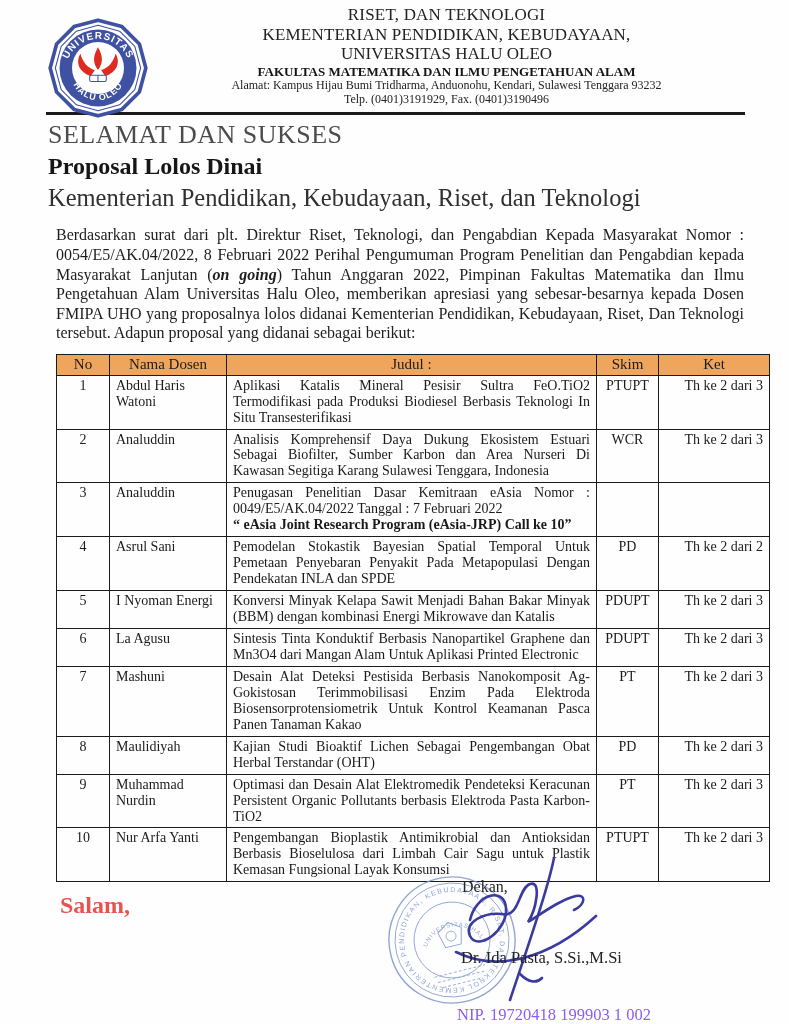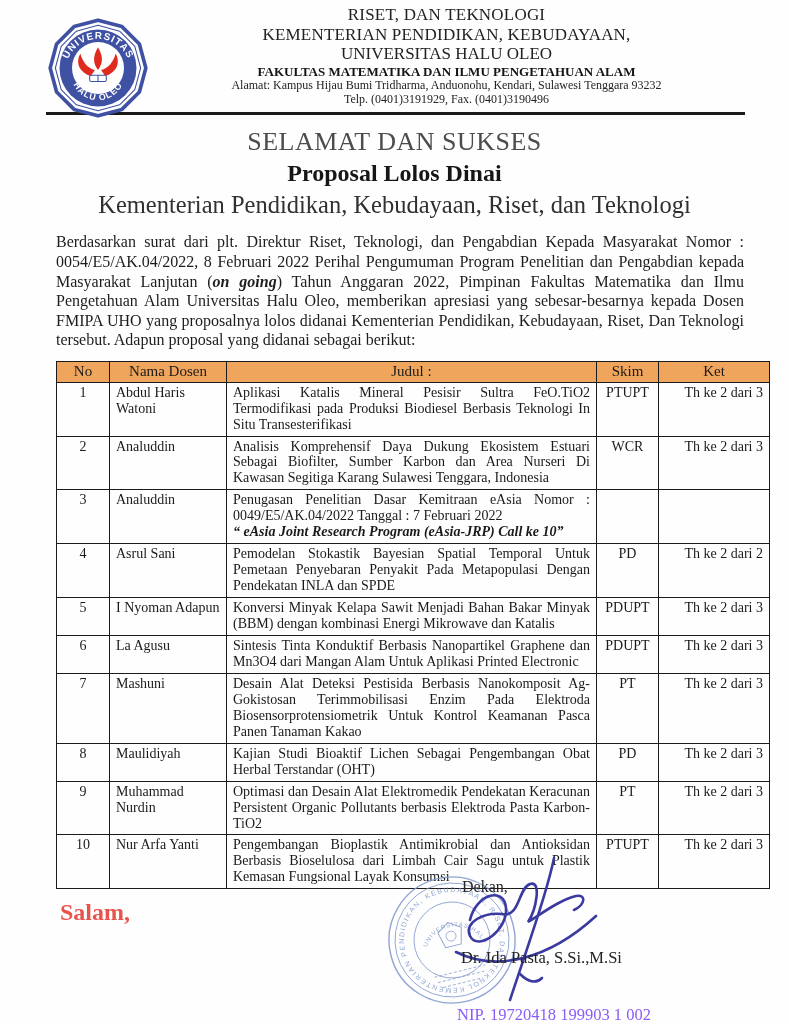--- a/index.html
+++ b/index.html
@@ -12,21 +12,21 @@
   
   .letterhead{position:relative; padding-top:5px;}
   .logo{position:absolute; left:46px; top:16px; width:104px; height:104px;}
   .lh-text{margin-left:104px; text-align:center; line-height:1.16;}
   .lh-ministry{font-size:17px; letter-spacing:.2px; color:#222;}
   .lh-univ{font-size:17px; color:#222;}
   .lh-fak{font-size:13px; font-weight:bold; color:#141414;}
   .lh-addr,.lh-tel{font-size:12px; color:#232323;}
   .lh-rule{margin:5px 44px 0 46px; border-top:3px solid #1b1b1b;}
   
-  .titles{text-align:center; margin-top:12px; line-height:1.12;}
+  .titles{margin-top:5px; line-height:1.12;padding-left:48px;}
   .t1{font-size:26px; color:#4c4c4c; letter-spacing:.5px;}
   .t2{font-size:24px; font-weight:bold; color:#161616; margin-top:4px;}
   .t3{font-size:24.5px; color:#303030; margin-top:4px;}
   
   .intro{
     margin:14px 45px 0 56px; font-size:16px; line-height:1.22;
     text-align:justify; color:#1d1d1d;
   }
   .intro .em{font-weight:bold; font-style:italic;}
   
@@ -42,21 +42,21 @@
   }
   table.props td{
     border:1.3px solid #1b1b1b; vertical-align:top;
     padding:2px 6px 3px;
   }
   .c-no{width:48px; text-align:center;}
   .c-nama{width:112px;}
   .c-judul{width:365px; text-align:justify;}
   .c-skim{width:57px; text-align:center;}
   .c-ket{width:106px; text-align:right;}
-  .judul-em{display:block; font-weight:bold; font-style:italic; text-align:left;}
+  .judul-em{display:block; font-weight:bold; text-align:left;}
   
   .closing{margin:8px 0 0 60px; color:var(--accent-red,#e8534e); font-weight:bold; line-height:1.25;}
   .salam{font-size:24px;}
   .slogan{font-size:25px;}
   
   .stamp{position:absolute; left:366px; top:860px; opacity:.85;}
   .signature{position:absolute; left:424px; top:854px;}
   .dekan{position:absolute; left:462px; top:878px; font-size:16px; color:#262626;}
   .sig-name{position:absolute; left:461px; top:948px; font-size:16.5px; color:#232323;}
   .sig-nip{position:absolute; left:457px; top:968px; font-size:16.5px; color:#8b5cf6;margin-top:37px;}
@@ -146,21 +146,21 @@
     <tr>
       <td class="c-no">4</td>
       <td class="c-nama">Asrul Sani</td>
       <td class="c-judul"><span>Pemodelan Stokastik Bayesian Spatial Temporal Untuk Pemetaan Penyebaran Penyakit Pada Metapopulasi Dengan Pendekatan INLA  dan SPDE</span></td>
       <td class="c-skim">PD</td>
       <td class="c-ket">Th ke 2 dari 2</td>
     </tr>
 
     <tr>
       <td class="c-no">5</td>
-      <td class="c-nama">I Nyoman Adapun</td>
+      <td class="c-nama">I Nyoman Energi</td>
       <td class="c-judul"><span>Konversi Minyak Kelapa Sawit Menjadi Bahan Bakar Minyak (BBM) dengan kombinasi Energi Mikrowave dan Katalis</span></td>
       <td class="c-skim">PDUPT</td>
       <td class="c-ket">Th ke 2 dari 3</td>
     </tr>
 
     <tr>
       <td class="c-no">6</td>
       <td class="c-nama">La Agusu</td>
       <td class="c-judul"><span>Sintesis Tinta Konduktif Berbasis Nanopartikel Graphene dan Mn3O4 dari Mangan Alam Untuk Aplikasi Printed Electronic</span></td>
       <td class="c-skim">PDUPT</td>
@@ -179,21 +179,21 @@
       <td class="c-no">8</td>
       <td class="c-nama">Maulidiyah</td>
       <td class="c-judul"><span>Kajian Studi Bioaktif Lichen Sebagai Pengembangan Obat Herbal Terstandar (OHT)</span></td>
       <td class="c-skim">PD</td>
       <td class="c-ket">Th ke 2 dari 3</td>
     </tr>
 
     <tr>
       <td class="c-no">9</td>
       <td class="c-nama">Muhammad Nurdin</td>
-      <td class="c-judul"><span>Optimasi dan Desain Alat Elektromedik Pendekatan Keracunan Persistent Organic Pollutants berbasis Elektroda Pasta Karbon-TiO2</span></td>
+      <td class="c-judul"><span>Optimasi dan Desain Alat Elektromedik Pendeteksi Keracunan Persistent Organic Pollutants berbasis Elektroda Pasta Karbon-TiO2</span></td>
       <td class="c-skim">PT</td>
       <td class="c-ket">Th ke 2 dari 3</td>
     </tr>
 
     <tr>
       <td class="c-no">10</td>
       <td class="c-nama">Nur Arfa Yanti</td>
       <td class="c-judul"><span>Pengembangan Bioplastik Antimikrobial dan Antioksidan Berbasis Bioselulosa dari Limbah Cair Sagu untuk Plastik Kemasan Fungsional Layak Konsumsi</span></td>
       <td class="c-skim">PTUPT</td>
       <td class="c-ket">Th ke 2 dari 3</td>

